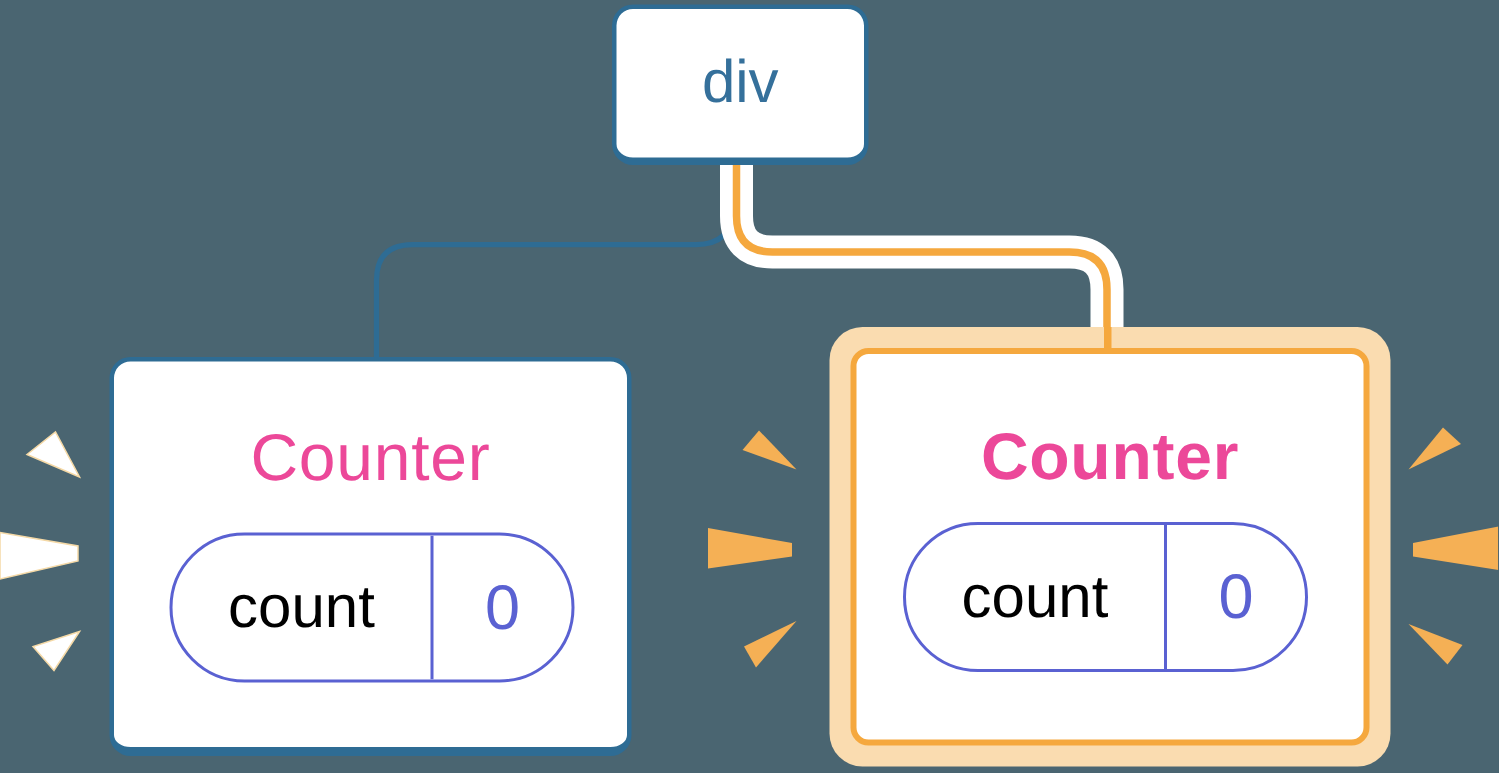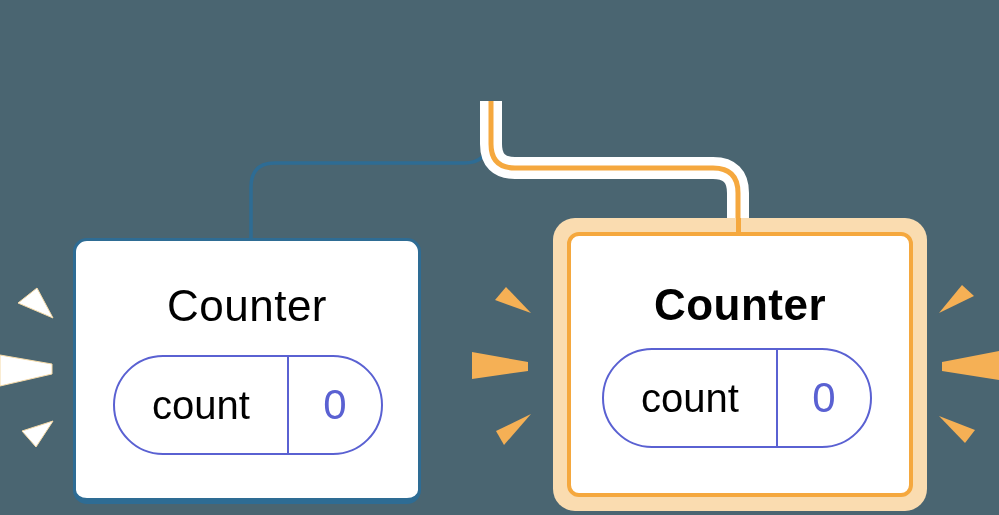--- a/index.html
+++ b/index.html
@@ -21,21 +21,21 @@
   #root-node .node-label{font-size:40px;color:#35709b;}
 
   .counter-card{
     position:absolute;z-index:2;background:#ffffff;box-sizing:border-box;
   }
   #card-left{
     left:73px;top:238px;width:348px;height:266px;
     border:3px solid #2e6c94;border-bottom-width:6px;border-radius:14px;
   }
   .card-title{
-    text-align:center;font-size:44px;color:#000000;letter-spacing:.5px;
+    text-align:center;font-size:44px;color:#ec4899;letter-spacing:.5px;
     height:46px;line-height:46px;
   }
   #card-left .card-title{margin-top:42px;font-weight:400;}
   #card-right-inner .card-title{margin-top:46px;font-weight:700;}
 
   #card-right-outer{
     position:absolute;z-index:2;left:553px;top:218px;width:374px;height:293px;
     background:#fadcb0;border-radius:22px;
   }
   #card-right-inner{
@@ -70,20 +70,23 @@
 <body>
 
 <div id="canvas">
 
   <svg id="connectors" class="layer" width="999" height="515" viewBox="0 0 999 515">
     <path d="M 488 101 L 488 140 Q 488 163 464 163 L 275 163 Q 251 163 251 187 L 251 242" fill="none" stroke="#2e6c94" stroke-width="3.5"></path>
     <path d="M 491 101 L 491 144 Q 491 168 515 168 L 713 168 Q 738 168 738 193 L 738 222" fill="none" stroke="#ffffff" stroke-width="22" stroke-linecap="butt"></path>
     <path d="M 491 101 L 491 144 Q 491 168 515 168 L 713 168 Q 738 168 738 193 L 738 222" fill="none" stroke="#f5a83e" stroke-width="5"></path>
   </svg>
 
+  <div id="root-node" class="node-box">
+    <span class="node-label">div</span>
+  </div>
 
   <div id="card-left" class="counter-card">
     <div class="card-title">Counter</div>
     <div class="state-pill">
       <div class="pill-key">count</div>
       <div class="pill-divider"></div>
       <div class="pill-value">0</div>
     </div>
   </div>
 

